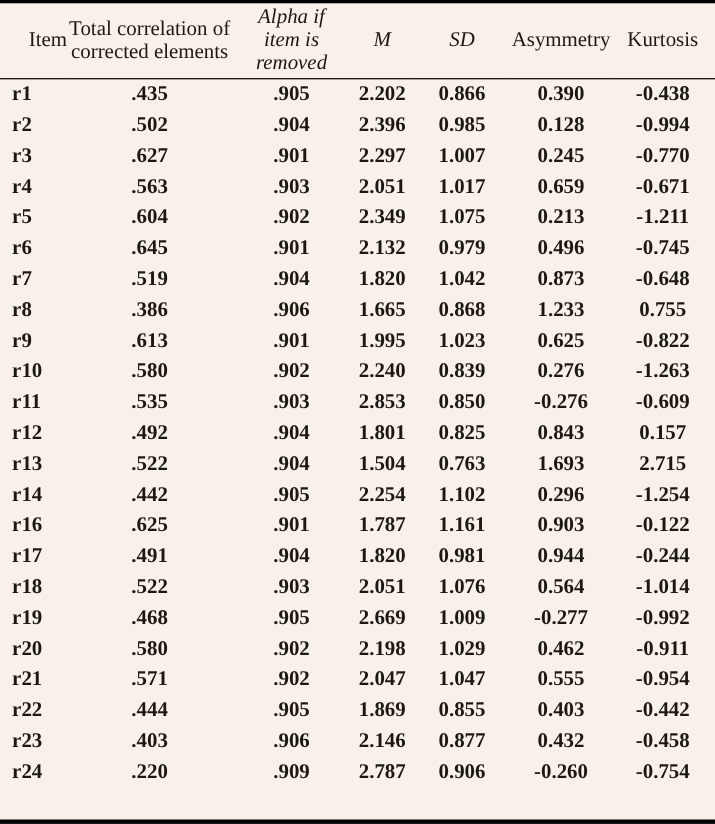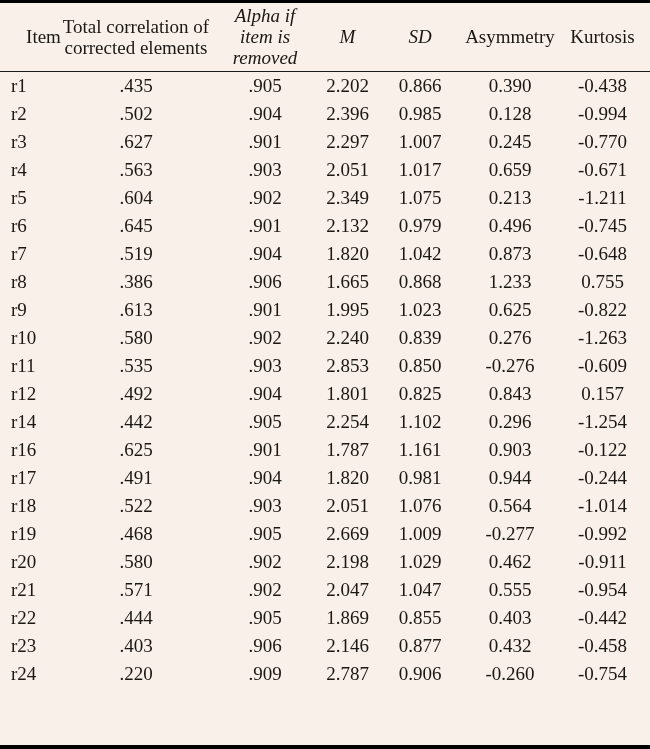--- a/index.html
+++ b/index.html
@@ -61,20 +61,21 @@
   }
   th:nth-child(3) .th-inner {
     max-width: 90px;
     font-style: italic;
   }
   th .italic {
     font-style: italic;
   }
   tbody tr {
     height: 28px;
+    font-weight: bold;
   }
   td {
     font-size: 19px;
     line-height: 28px;
     text-align: center;
     vertical-align: middle;
     padding: 0;
     white-space: nowrap;
   }
   td:first-child {
@@ -210,20 +211,29 @@
         <tr>
           <td>r12</td>
           <td>.492</td>
           <td>.904</td>
           <td>1.801</td>
           <td>0.825</td>
           <td>0.843</td>
           <td>0.157</td>
         </tr>
         <tr>
+          <td>r13</td>
+          <td>.522</td>
+          <td>.904</td>
+          <td>1.504</td>
+          <td>0.763</td>
+          <td>1.693</td>
+          <td>2.715</td>
+        </tr>
+        <tr>
           <td>r14</td>
           <td>.442</td>
           <td>.905</td>
           <td>2.254</td>
           <td>1.102</td>
           <td>0.296</td>
           <td>-1.254</td>
         </tr>
         <tr>
           <td>r16</td>

